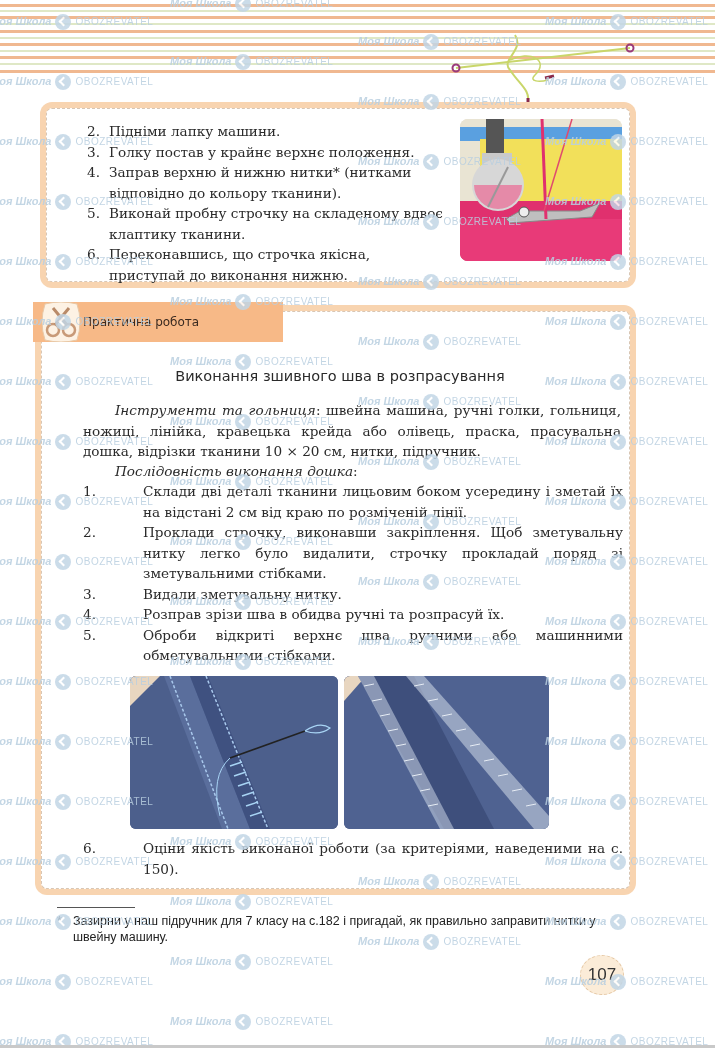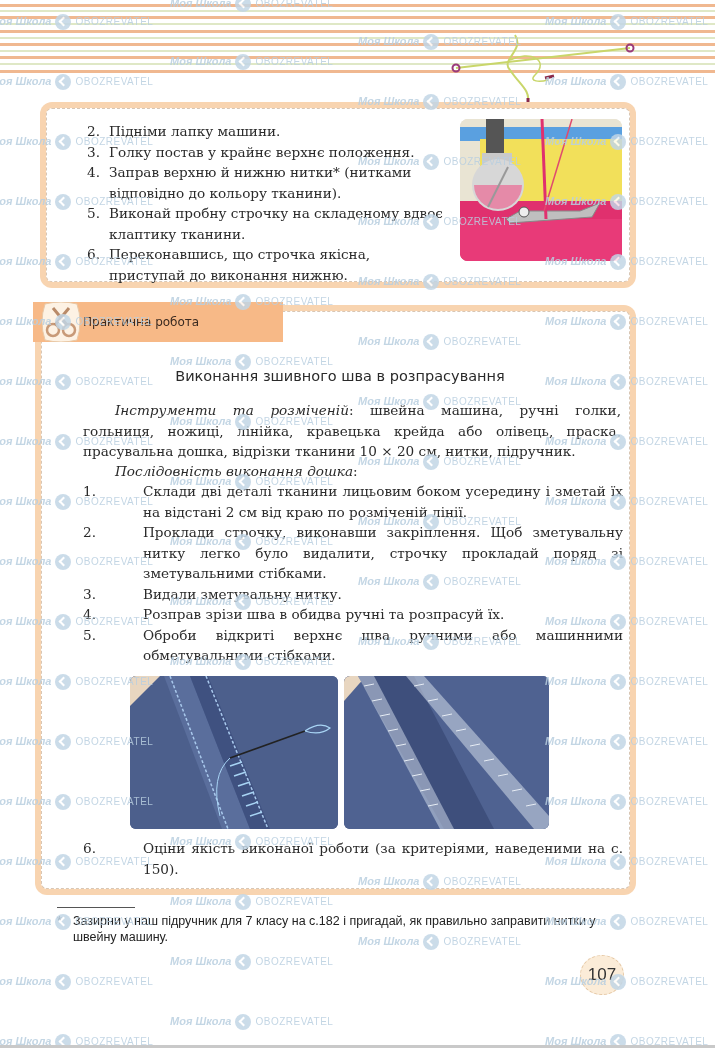--- a/index.html
+++ b/index.html
@@ -146,21 +146,21 @@
       <circle cx="14" cy="28" r="6" fill="none" stroke="#c89a78" stroke-width="2.5"></circle>
       <circle cx="30" cy="28" r="6" fill="none" stroke="#c89a78" stroke-width="2.5"></circle>
       <path d="M16 23 L 30 6 M 28 23 L 14 6" stroke="#b98a68" stroke-width="3"></path>
     </svg>
   </div>
   <span class="pw-title">Практична робота</span>
 </div>
 
 <div class="pw-heading">Виконання зшивного шва в розпрасування</div>
 
-<div class="para materials"><span class="it">Інструменти та розміченій</span><span>: швейна машина, ручні голки, гольниця, ножиці, лінійка, кравецька крейда або олівець, праска, прасувальна дошка, відрізки тканини 10 × 20 см, нитки, підручник.</span></div>
+<div class="para materials"><span class="it">Інструменти та гольниця</span><span>: швейна машина, ручні голки, гольниця, ножиці, лінійка, кравецька крейда або олівець, праска, прасувальна дошка, відрізки тканини 10 × 20 см, нитки, підручник.</span></div>
 
 <div class="para seq-label"><span class="it">Послідовність виконання дошка</span><span style="font-style:normal">:</span></div>
 
 <ul class="steps steps-a">
   <li>
       <span class="num">1.</span>
       <span class="txt">Склади дві деталі тканини лицьовим боком усередину і зметай їх на відстані 2 см від краю по розміченій лінії.</span>
     </li>
   <li>
       <span class="num">2.</span>

